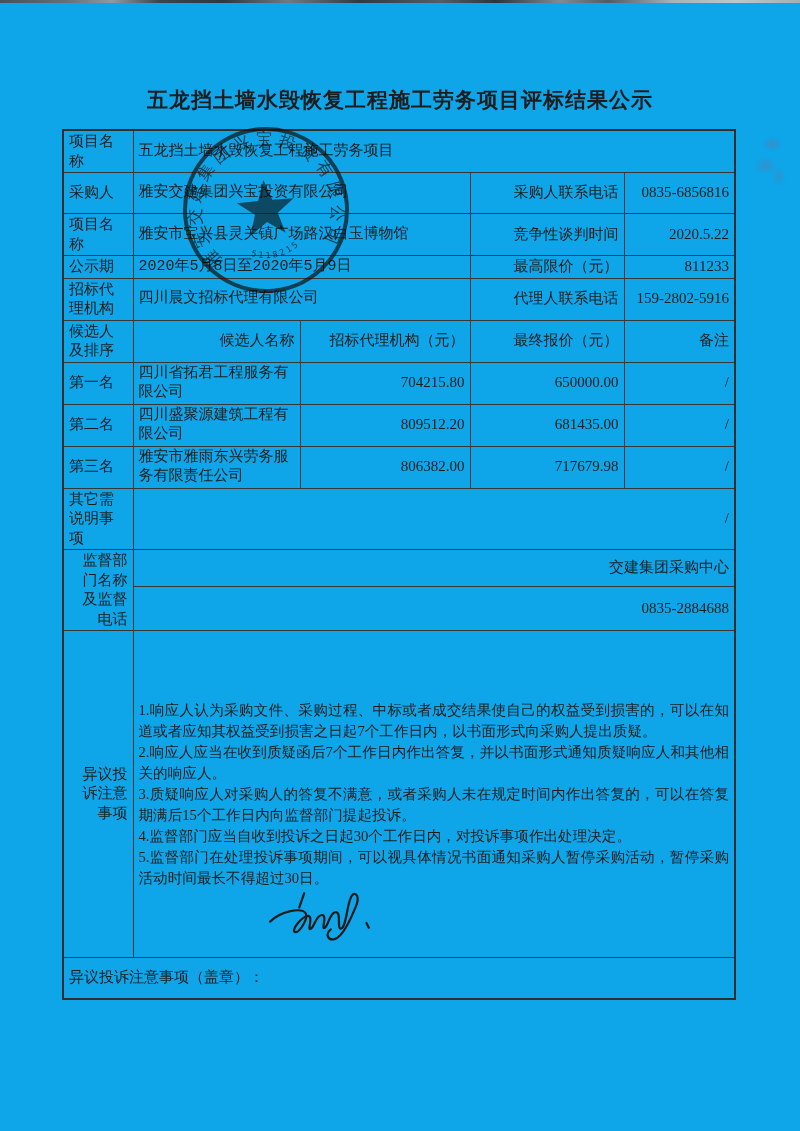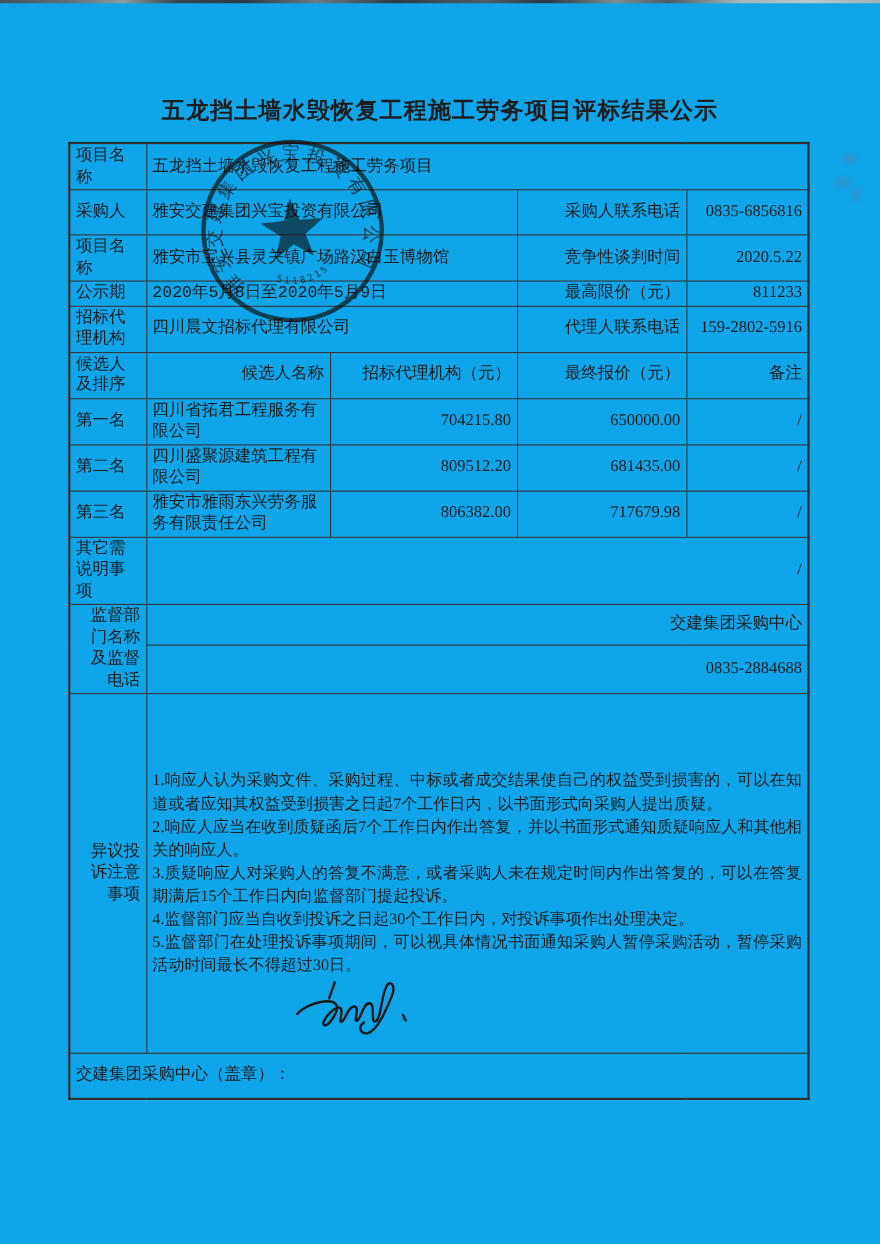--- a/index.html
+++ b/index.html
@@ -158,21 +158,21 @@
         <td class="obj" colspan="4">
           <div class="obj-line">1.响应人认为采购文件、采购过程、中标或者成交结果使自己的权益受到损害的，可以在知道或者应知其权益受到损害之日起7个工作日内，以书面形式向采购人提出质疑。</div>
           <div class="obj-line">2.响应人应当在收到质疑函后7个工作日内作出答复，并以书面形式通知质疑响应人和其他相关的响应人。</div>
           <div class="obj-line">3.质疑响应人对采购人的答复不满意，或者采购人未在规定时间内作出答复的，可以在答复期满后15个工作日内向监督部门提起投诉。</div>
           <div class="obj-line">4.监督部门应当自收到投诉之日起30个工作日内，对投诉事项作出处理决定。</div>
           <div class="obj-line">5.监督部门在处理投诉事项期间，可以视具体情况书面通知采购人暂停采购活动，暂停采购活动时间最长不得超过30日。</div>
         </td>
       </tr>
       <tr class="hsig">
         <td class="sig" colspan="5">
-          <span>交建集团采购中心（盖章）：</span>
+          <span>异议投诉注意事项（盖章）：</span>
         </td>
       </tr>
     </tbody>
   </table>
 
   <svg class="stamp" viewBox="0 0 200 200">
     <defs>
       <path id="ring" d="M 53,147 A 66,66 0 1 1 147,147" fill="none"></path>
       <path id="serialArc" d="M 66,134 A 48,48 0 0 0 134,134" fill="none"></path>
     </defs>

